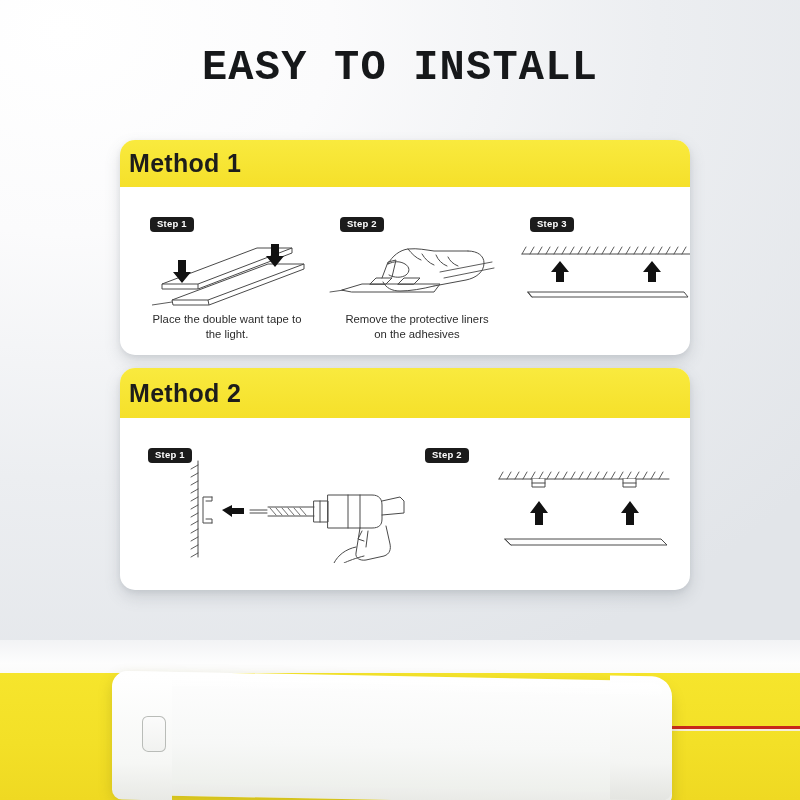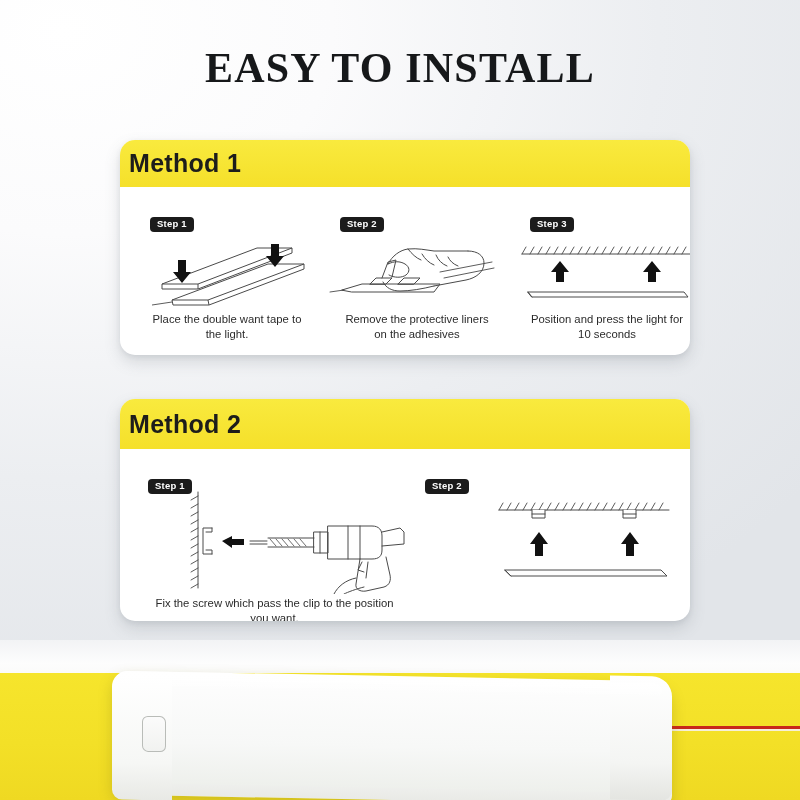--- a/index.html
+++ b/index.html
@@ -26,33 +26,33 @@
   .title {
     position: absolute;
     top: 44px;
     left: 0;
     width: 800px;
     text-align: center;
     font-size: 42px;
     font-weight: bold;
     letter-spacing: 1.2px;
     color: #16181a;
-    font-family: Liberation Serif, serif;
+    font-family: Liberation Mono, monospace;
   }
 
   
   .card {
     position: absolute;
     background: #ffffff;
     border-radius: 15px;
     box-shadow: 0 7px 16px rgba(90,98,110,0.20), 0 2px 5px rgba(90,98,110,0.10);
     overflow: hidden;
   }
   #card-method-1 { left: 120px; top: 140px; width: 570px; height: 215px; }
-  #card-method-2 { left: 120px; top: 399px; width: 570px; height: 222px; }
+  #card-method-2 { left: 120px; top: 368px; width: 570px; height: 222px; }
 
   .card-header {
     height: 47px;
     background: linear-gradient(180deg, #f9ea3e 0%, #f5e02a 100%);
     display: flex;
     align-items: center;
     padding-left: 9px;
     box-sizing: border-box;
   }
   #card-method-2 .card-header { height: 50px; }
@@ -309,21 +309,20 @@
               <path d="M16 58 L172 58 L176 63 L20 63 Z" fill="#fdfdfd"></path>
               <path d="M16 58 L20 63"></path>
             </g>
 
             <g fill="#111111">
               <path d="M48 27 L57 38 L52 38 L52 48 L44 48 L44 38 L39 38 Z"></path>
               <path d="M140 27 L149 38 L144 38 L144 48 L136 48 L136 38 L131 38 Z"></path>
             </g>
           </svg>
         </div>
-        <div class="caption">Position and press the light for 10 seconds</div>
       </div>
 
     </div>
   </div>
 
   <div class="card" id="card-method-2">
     <div class="card-header">
       <span class="card-header-title">Method 2</span>
     </div>
     <div class="card-body">
@@ -382,21 +381,20 @@
 
               <path d="M224 90 C214 92 206 98 202 106"></path>
               <path d="M232 99 C224 101 216 104 212 106"></path>
             </g>
 
             <g fill="#111111">
               <path d="M90 53 L100 48 L100 51 L112 51 L112 57 L100 57 L100 60 Z"></path>
             </g>
           </svg>
         </div>
-        <div class="caption">Fix the screw which pass the clip to the position you want.</div>
       </div>
 
       <div class="step step-b">
         <span class="step-badge">Step 2</span>
         <div class="art">
           <svg width="285" height="106" viewBox="0 0 285 106">
             <g stroke="#4a4a4a" fill="none" stroke-width="1" stroke-linecap="round">
 
               <path d="M82 22 L252 22"></path>
               <g stroke-width="0.9">

